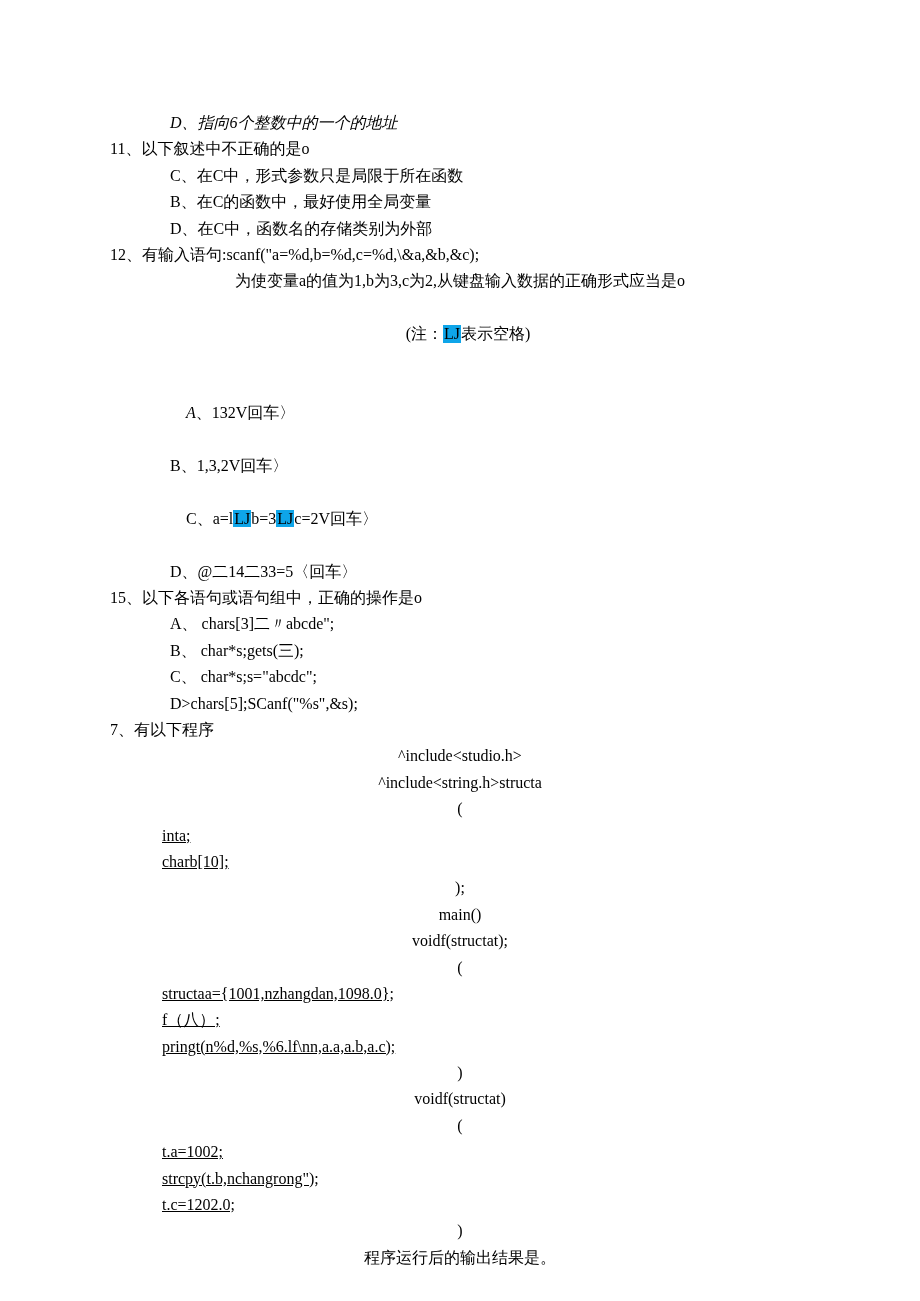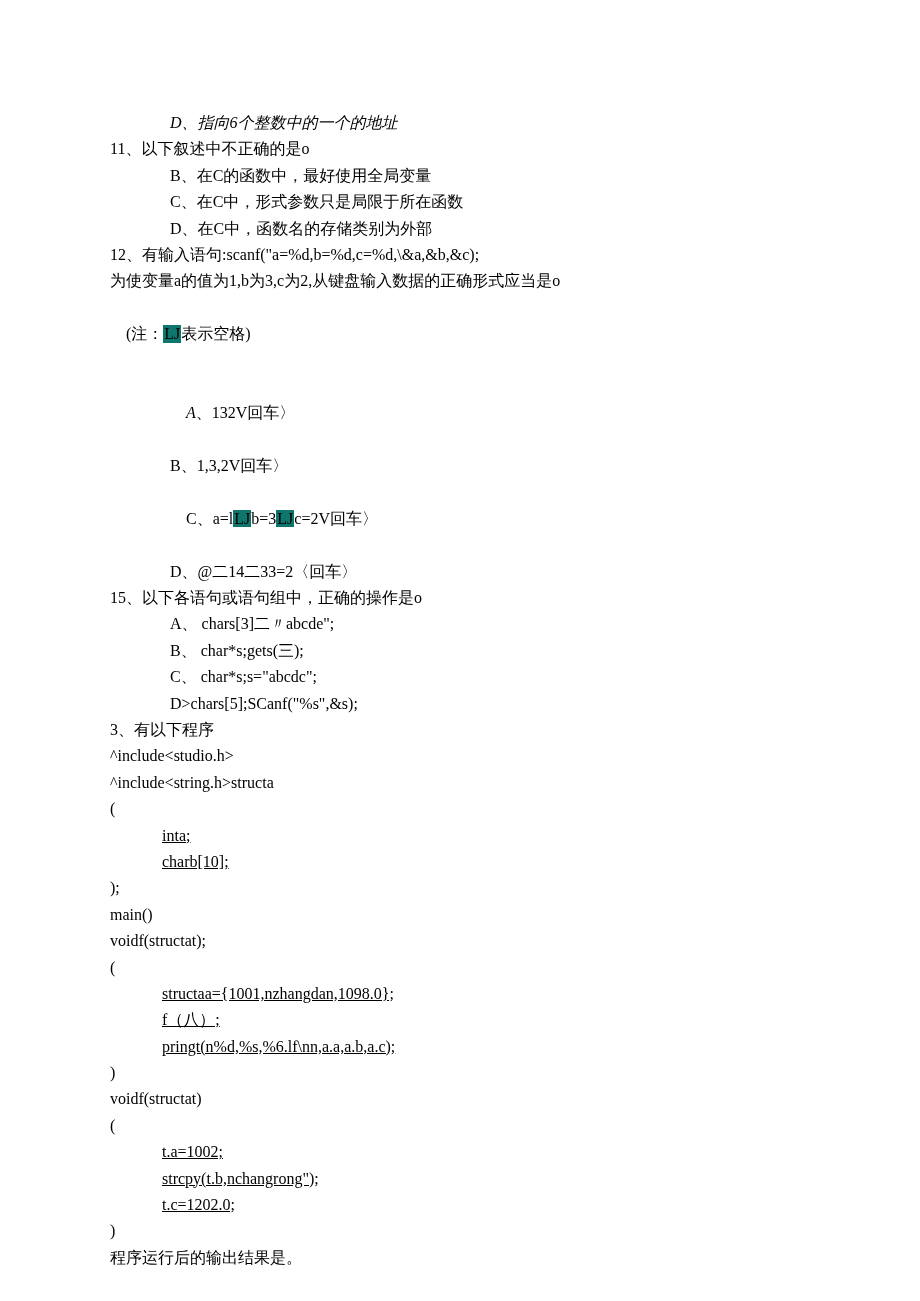--- a/index.html
+++ b/index.html
@@ -16,63 +16,63 @@
     min-height: 1301px;
     padding: 110px 110px 40px 110px;
     box-sizing: border-box;
   }
   .line {
     white-space: pre-wrap;
   }
   .indent1 { padding-left: 60px; font-style: italic; }
   .indent-q { padding-left: 0px; }
   .indent-opt { padding-left: 60px; }
-  .indent-code0 { padding-left: 0px; }
+  .indent-code0 { padding-left: 0px; text-align: center; }
   .indent-code1 { padding-left: 52px; text-decoration: underline; }
   .hl {
-    background: #0f766e;
+    background: #0ea5e9;
     display: inline-block;
     padding: 0 1px;
     line-height: 1.1;
   }
   .italic { font-style: italic; }
 </style>
 </head>
 <body>
 
 <div class="page">
 
   <div class="line indent1">D、指向6个整数中的一个的地址</div>
 
   <div class="line indent-q">11、以下叙述中不正确的是o</div>
+  <div class="line indent-opt">C、在C中，形式参数只是局限于所在函数</div>
   <div class="line indent-opt">B、在C的函数中，最好使用全局变量</div>
-  <div class="line indent-opt">C、在C中，形式参数只是局限于所在函数</div>
   <div class="line indent-opt">D、在C中，函数名的存储类别为外部</div>
 
   <div class="line indent-q">12、有输入语句:scanf("a=%d,b=%d,c=%d,\&amp;a,&amp;b,&amp;c);</div>
   <div class="line indent-code0">为使变量a的值为1,b为3,c为2,从键盘输入数据的正确形式应当是o</div>
   <div class="line indent-code0">
     <span>(注：</span><span class="hl">LJ</span><span>表示空格)</span>
   </div>
   <div class="line indent-opt">
     <span class="italic">A</span><span>、132V回车〉</span>
   </div>
   <div class="line indent-opt">B、1,3,2V回车〉</div>
   <div class="line indent-opt">
     <span>C、a=l</span><span class="hl">LJ</span><span>b=3</span><span class="hl">LJ</span><span>c=2V回车〉</span>
   </div>
-  <div class="line indent-opt">D、@二14二33=2〈回车〉</div>
+  <div class="line indent-opt">D、@二14二33=5〈回车〉</div>
 
   <div class="line indent-q">15、以下各语句或语句组中，正确的操作是o</div>
   <div class="line indent-opt">A、 chars[3]二〃abcde";</div>
   <div class="line indent-opt">B、 char*s;gets(三);</div>
   <div class="line indent-opt">C、 char*s;s="abcdc";</div>
   <div class="line indent-opt">D&gt;chars[5];SCanf("%s",&amp;s);</div>
 
-  <div class="line indent-q">3、有以下程序</div>
+  <div class="line indent-q">7、有以下程序</div>
   <div class="line indent-code0">^include&lt;studio.h&gt;</div>
   <div class="line indent-code0">^include&lt;string.h&gt;structa</div>
   <div class="line indent-code0">(</div>
   <div class="line indent-code1">inta;</div>
   <div class="line indent-code1">charb[10];</div>
   <div class="line indent-code0">);</div>
   <div class="line indent-code0">main()</div>
   <div class="line indent-code0">voidf(structat);</div>
   <div class="line indent-code0">(</div>
   <div class="line indent-code1">structaa={1001,nzhangdan,1098.0};</div>

